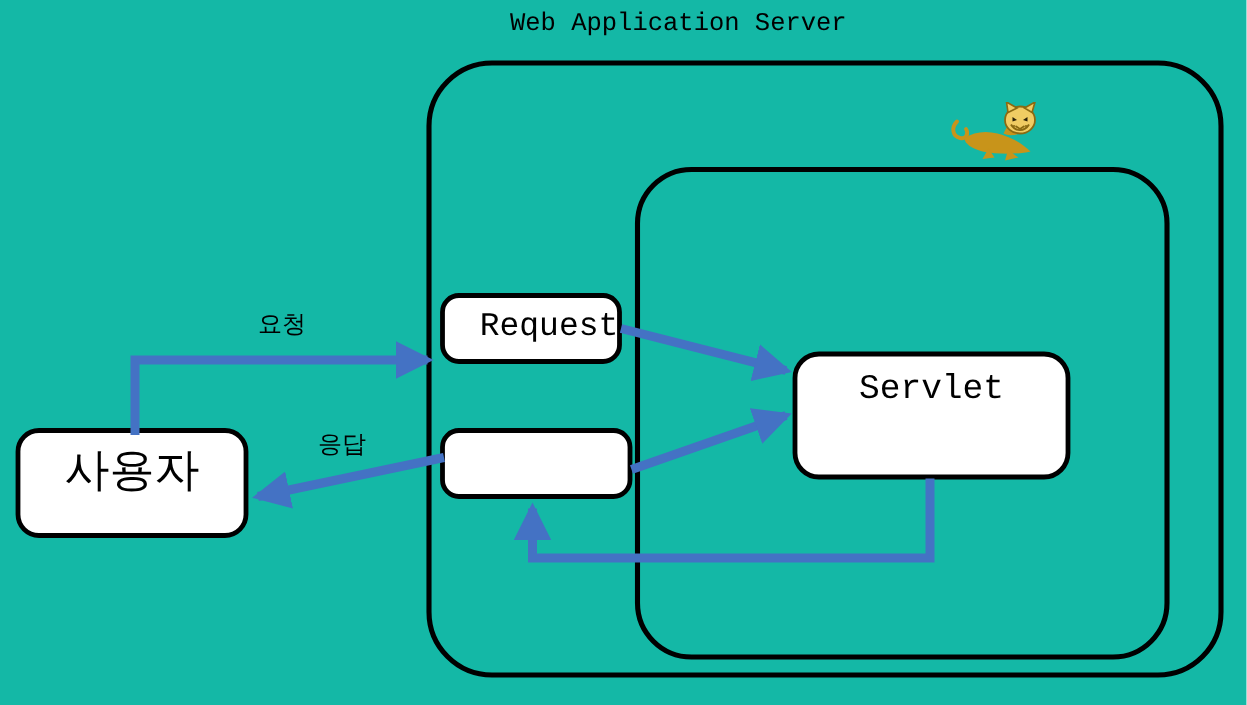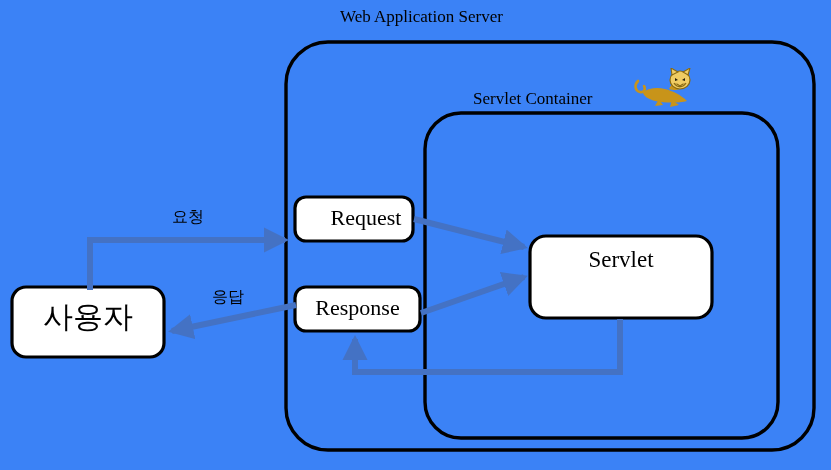--- a/index.html
+++ b/index.html
@@ -4,23 +4,23 @@
 <style>
   html, body {
     margin: 0;
     padding: 0;
     background: #ffffff;
   }
   #canvas {
     position: relative;
     width: 831px;
     height: 470px;
-    background: #3b82f6;
+    background: #14b8a6;
     overflow: hidden;
-    font-family: Liberation Serif, serif;
+    font-family: Liberation Mono, monospace;
   }
   svg.layer {
     position: absolute;
     left: 0;
     top: 0;
     width: 831px;
     height: 470px;
   }
   .lbl {
     position: absolute;
@@ -83,21 +83,20 @@
 
     <path d="M 414 219 L 524 247" fill="none" stroke="#4472C4" stroke-width="6" stroke-linecap="butt" marker-end="url(#arrowBlue)"></path>
 
     <path d="M 421 313 L 524 277" fill="none" stroke="#4472C4" stroke-width="6" stroke-linecap="butt" marker-end="url(#arrowBlue)"></path>
 
     <path d="M 620 319 L 620 372 L 355 372 L 355 339" fill="none" stroke="#4472C4" stroke-width="6" stroke-linecap="butt" stroke-linejoin="miter" marker-end="url(#arrowBlue)"></path>
   </svg>
 
   <div class="lbl container-label" style="left:340px; top:8px;">Web Application Server</div>
 
-  <div class="lbl container-label" style="left:473px; top:90px;">Servlet Container</div>
 
   <div class="tomcat-wrap">
     <svg viewBox="0 0 62 44" width="62" height="44" xmlns="http://www.w3.org/2000/svg">
 
       <path d="M5 13 C 1 17, 2 23, 7 24 C 11 25, 13 21, 11 18" fill="none" stroke="#C8941A" stroke-width="2.6" stroke-linecap="round"></path>
 
       <path d="M10 24 C 16 20, 24 19, 32 21 C 40 23, 48 27, 54 33
                C 46 35, 32 35, 22 33 C 15 31, 10 28, 10 24 Z" fill="#C8941A"></path>
 
       <path d="M26 31 L 22 38 L 30 37 Z" fill="#C8941A"></path>
@@ -118,21 +117,20 @@
 
       <circle cx="43" cy="16" r="0.7" fill="#8A6A12"></circle>
       <circle cx="51" cy="16" r="0.7" fill="#8A6A12"></circle>
     </svg>
   </div>
 
   <div class="lbl node-label-big" style="left:12px; top:301px; width:152px;">사용자</div>
 
   <div class="lbl node-label" style="left:295px; top:206px; width:118px;margin-left:12px;">Request</div>
 
-  <div class="lbl node-label" style="left:295px; top:296px; width:125px;">Response</div>
 
   <div class="lbl node-label-two" style="left:530px; top:246px; width:182px;">
     <div>Servlet</div>
   </div>
 
   <div class="lbl edge-label" style="left:172px; top:209px;text-align:right;">요청</div>
 
   <div class="lbl edge-label" style="left:212px; top:289px;text-align:center;">응답</div>
 
 </div>

